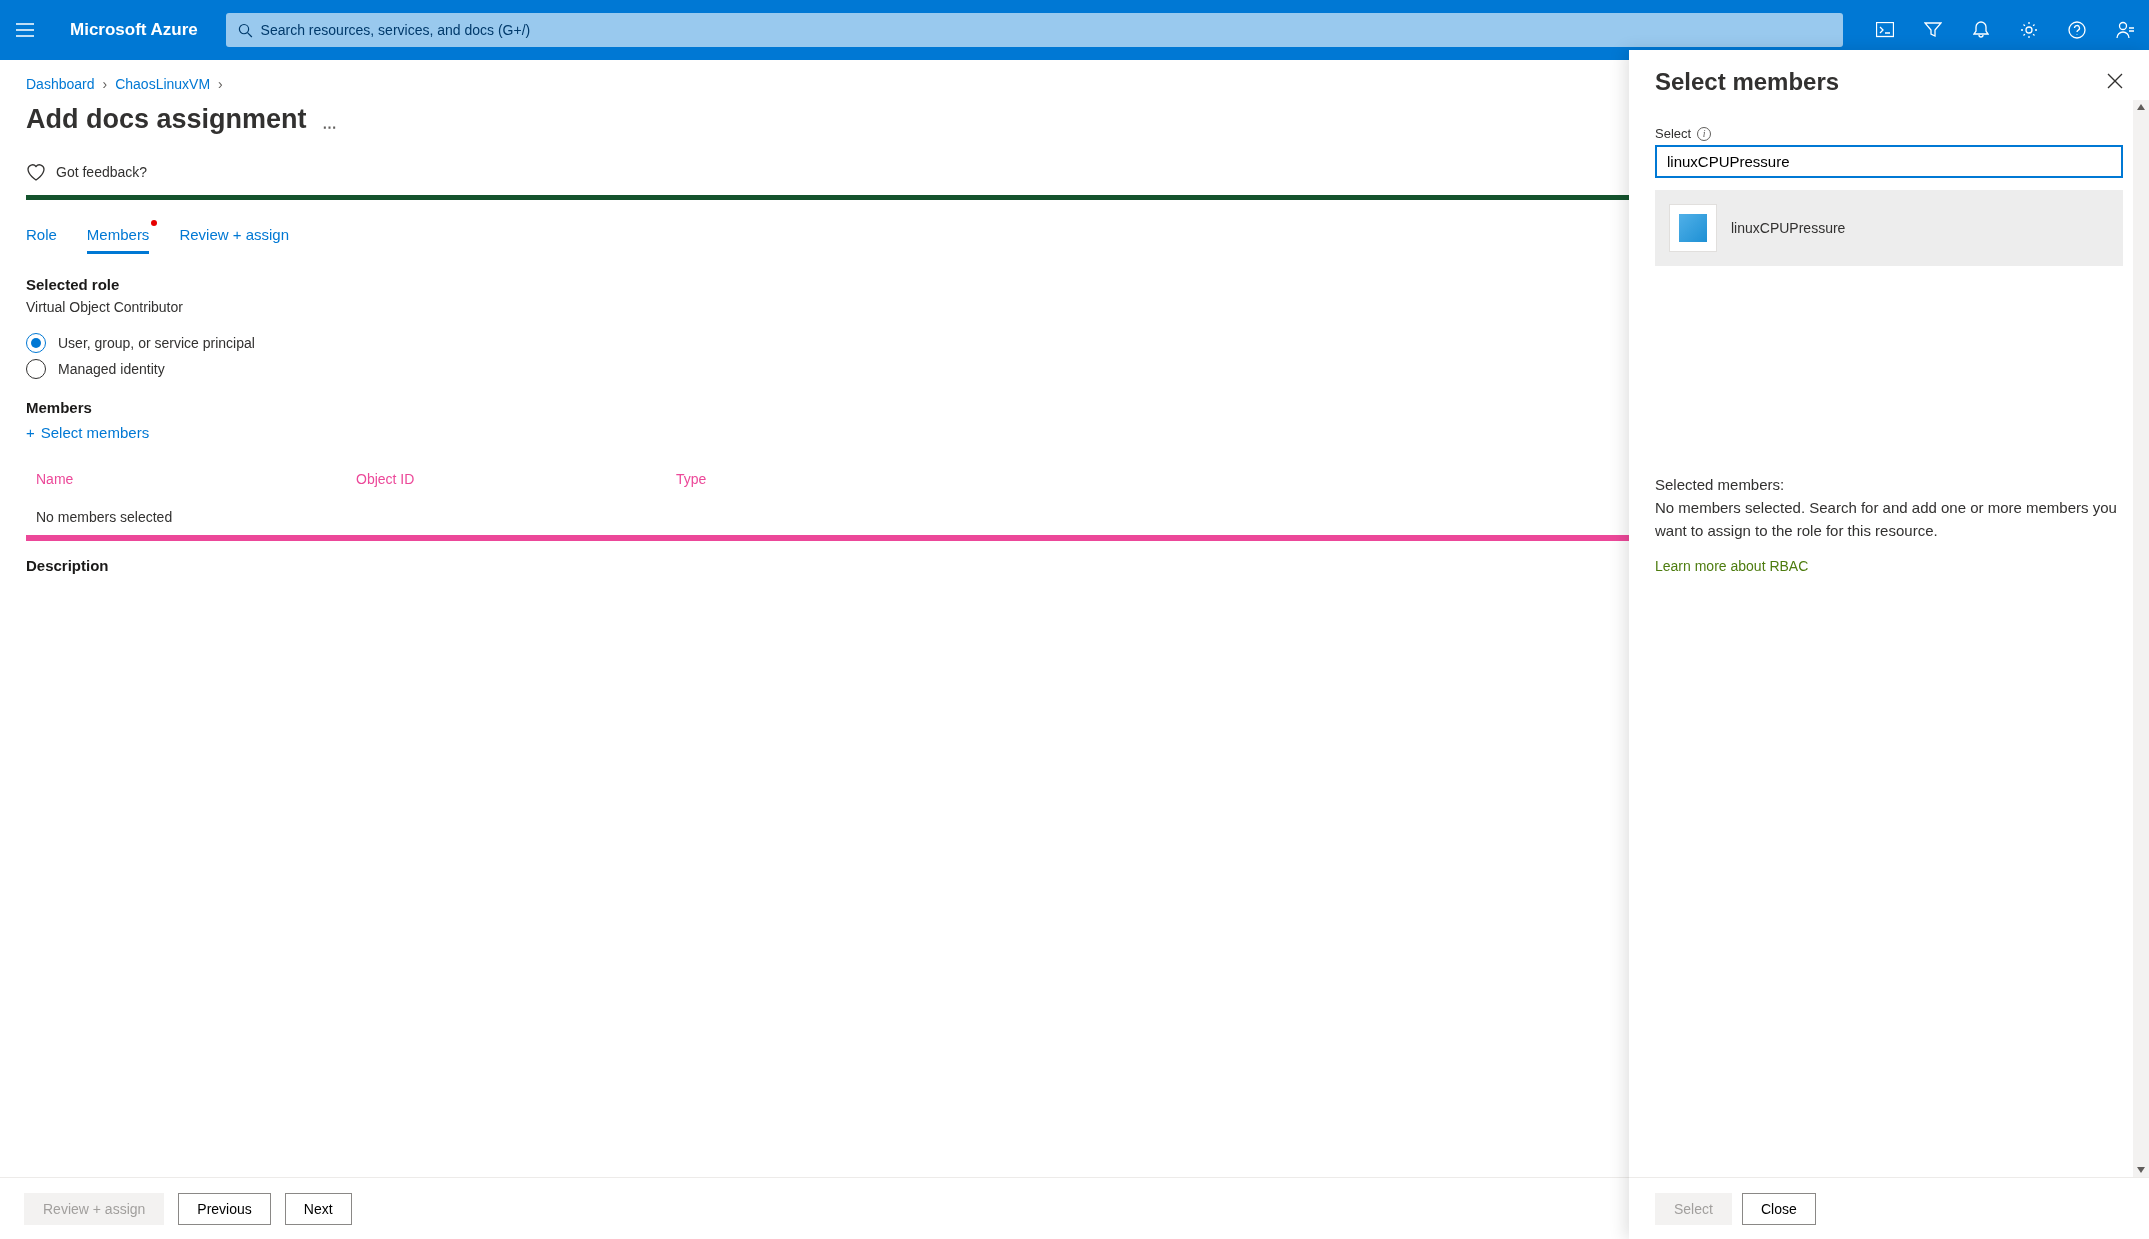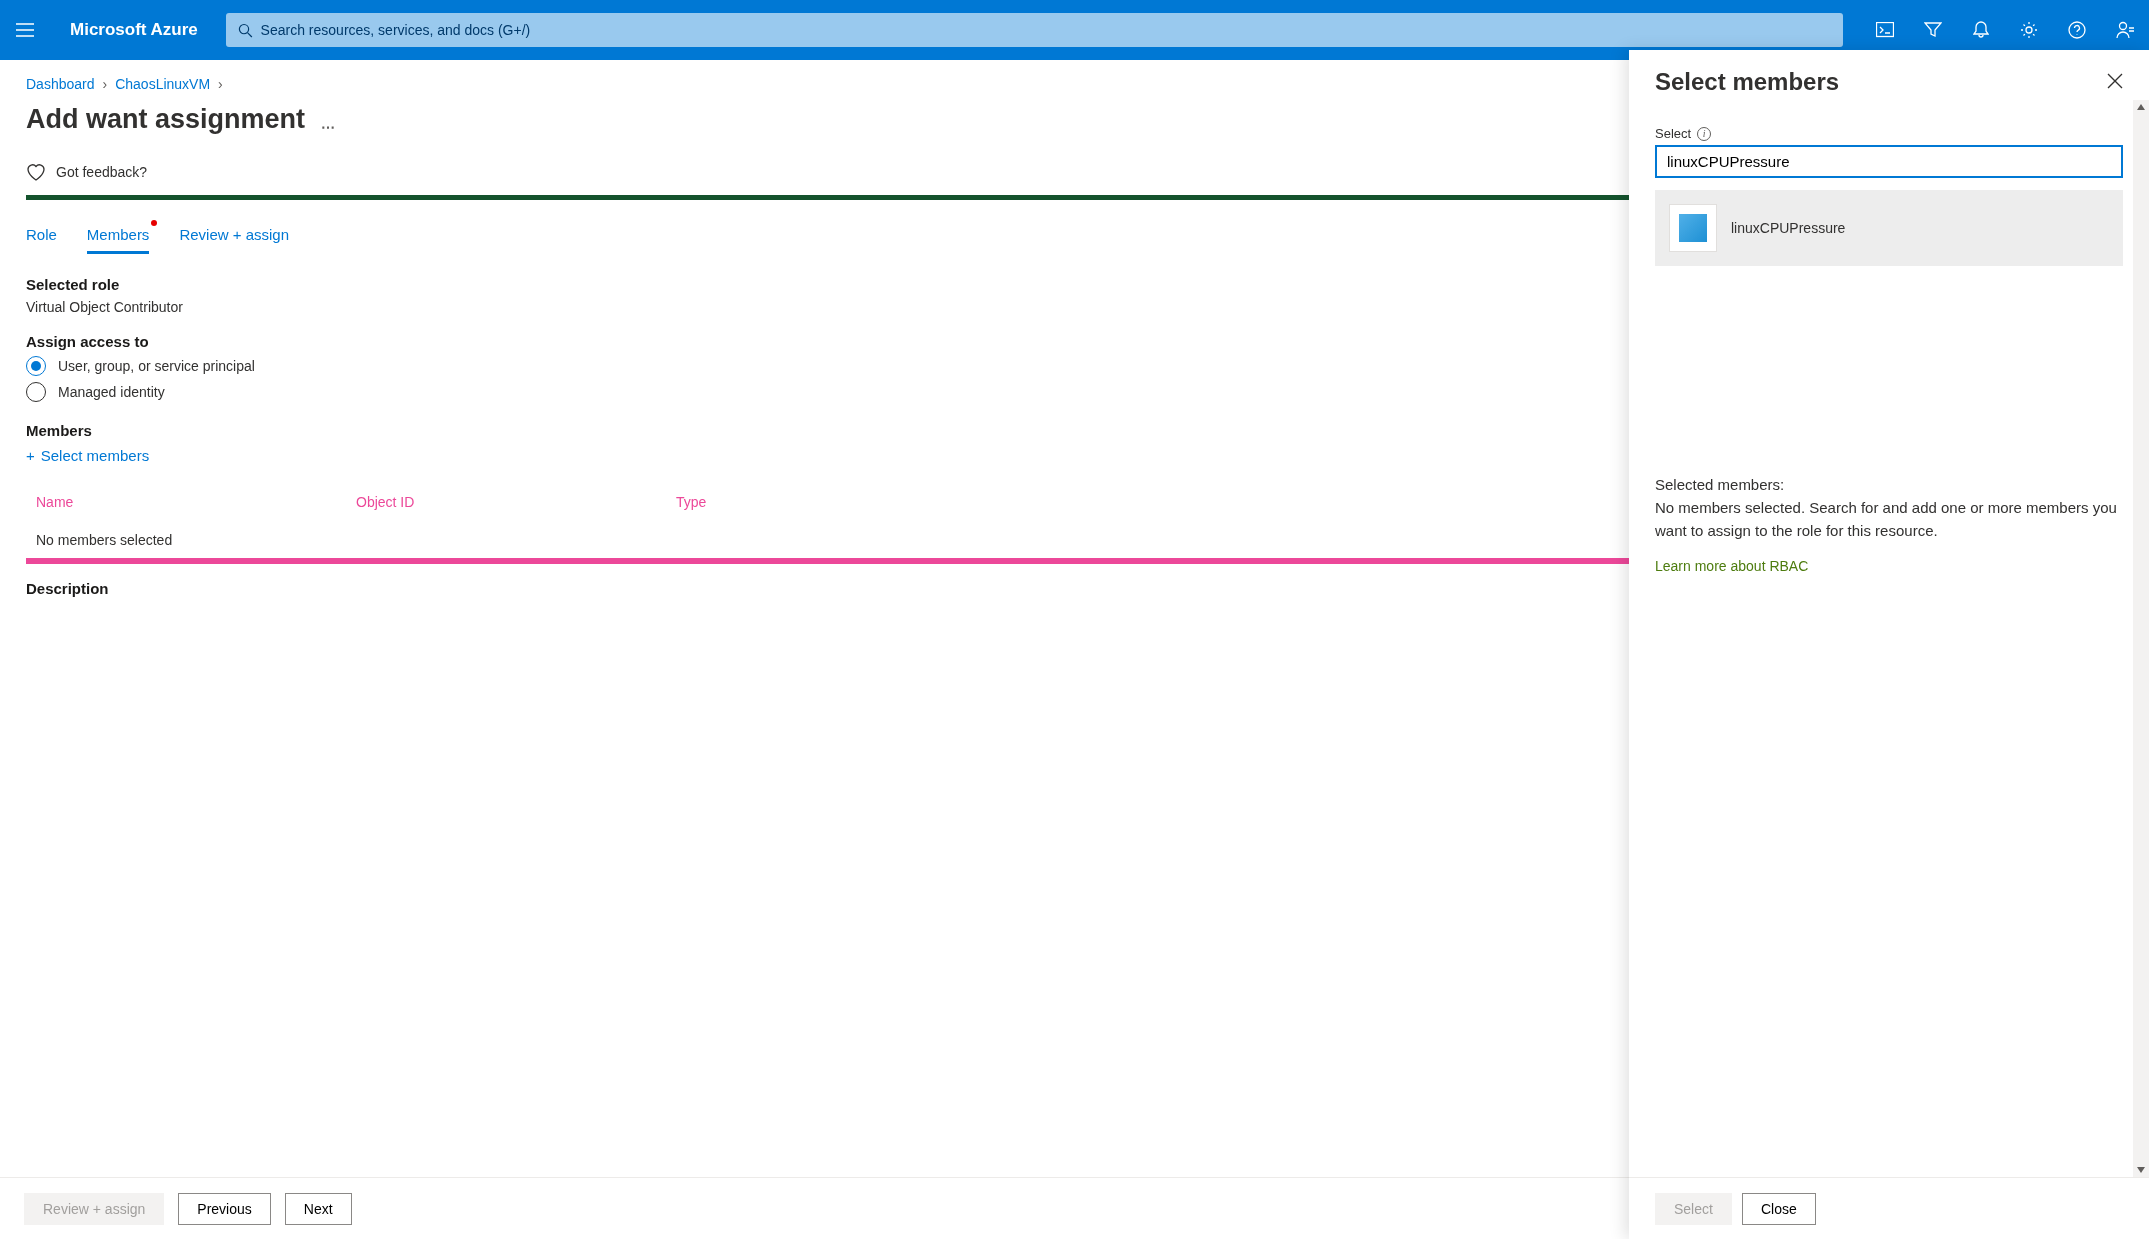--- a/index.html
+++ b/index.html
@@ -139,21 +139,21 @@
 </div>
 
 <div class="page">
   <div class="breadcrumb">
     <a>Dashboard</a>
     <span class="bc-sep">›</span>
     <a>ChaosLinuxVM</a>
     <span class="bc-sep">›</span>
   </div>
   <div class="page-title-row">
-    <h1 class="page-title">Add want assignment</h1>
+    <h1 class="page-title">Add docs assignment</h1>
     <span class="ellipsis">⋯</span>
   </div>
 
   <div class="feedback">
     <svg width="20" height="18" viewBox="0 0 20 18">
         <path d="M10 17s-8-5-8-11a4.5 4.5 0 0 1 8-2.5A4.5 4.5 0 0 1 18 6c0 6-8 11-8 11z" stroke="#323130" stroke-width="1.3" fill="none"></path>
       </svg>
     <span>Got feedback?</span>
   </div>
 
@@ -162,21 +162,20 @@
     <div class="tab active">
       <span>Members</span>
       <span class="dot"></span>
     </div>
     <div class="tab">Review + assign</div>
   </div>
 
   <div class="section-label">Selected role</div>
   <div class="section-value">Virtual Object Contributor</div>
 
-  <div class="section-label">Assign access to</div>
   <div class="radio-row">
     <span class="radio checked"></span>
     <span>User, group, or service principal</span>
   </div>
   <div class="radio-row">
     <span class="radio"></span>
     <span>Managed identity</span>
   </div>
 
   <div class="section-label" style="margin-top:20px">Members</div>

